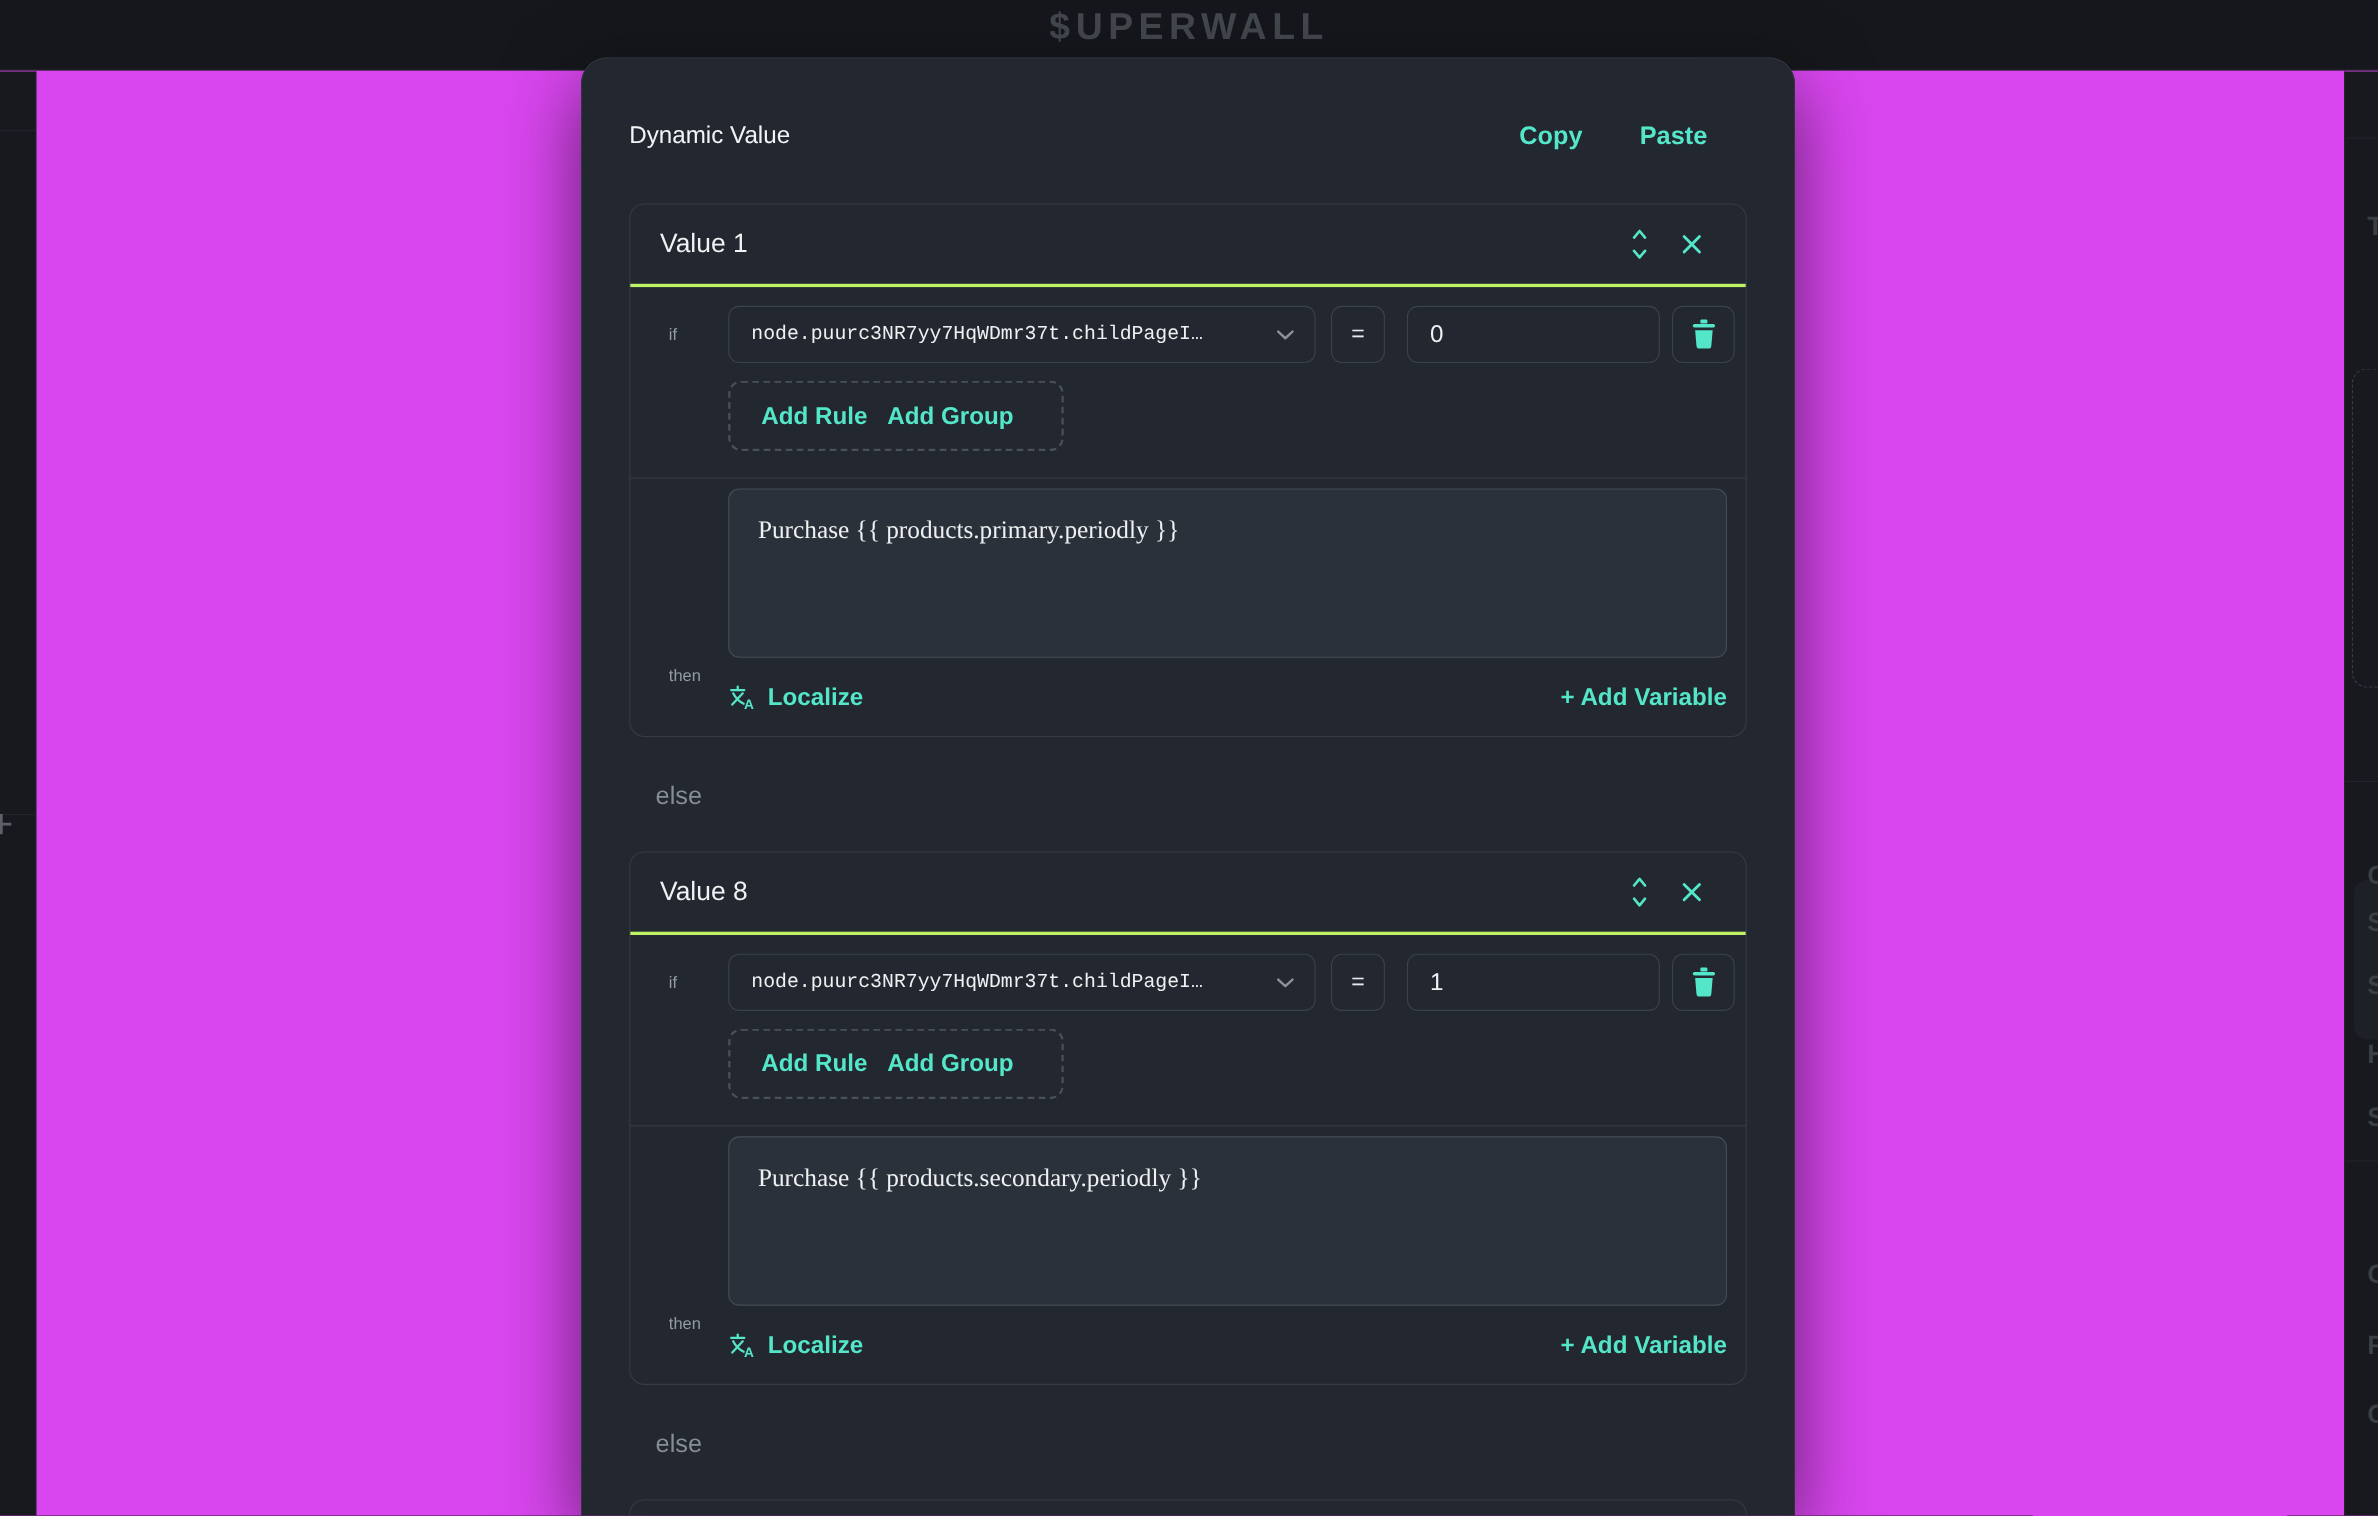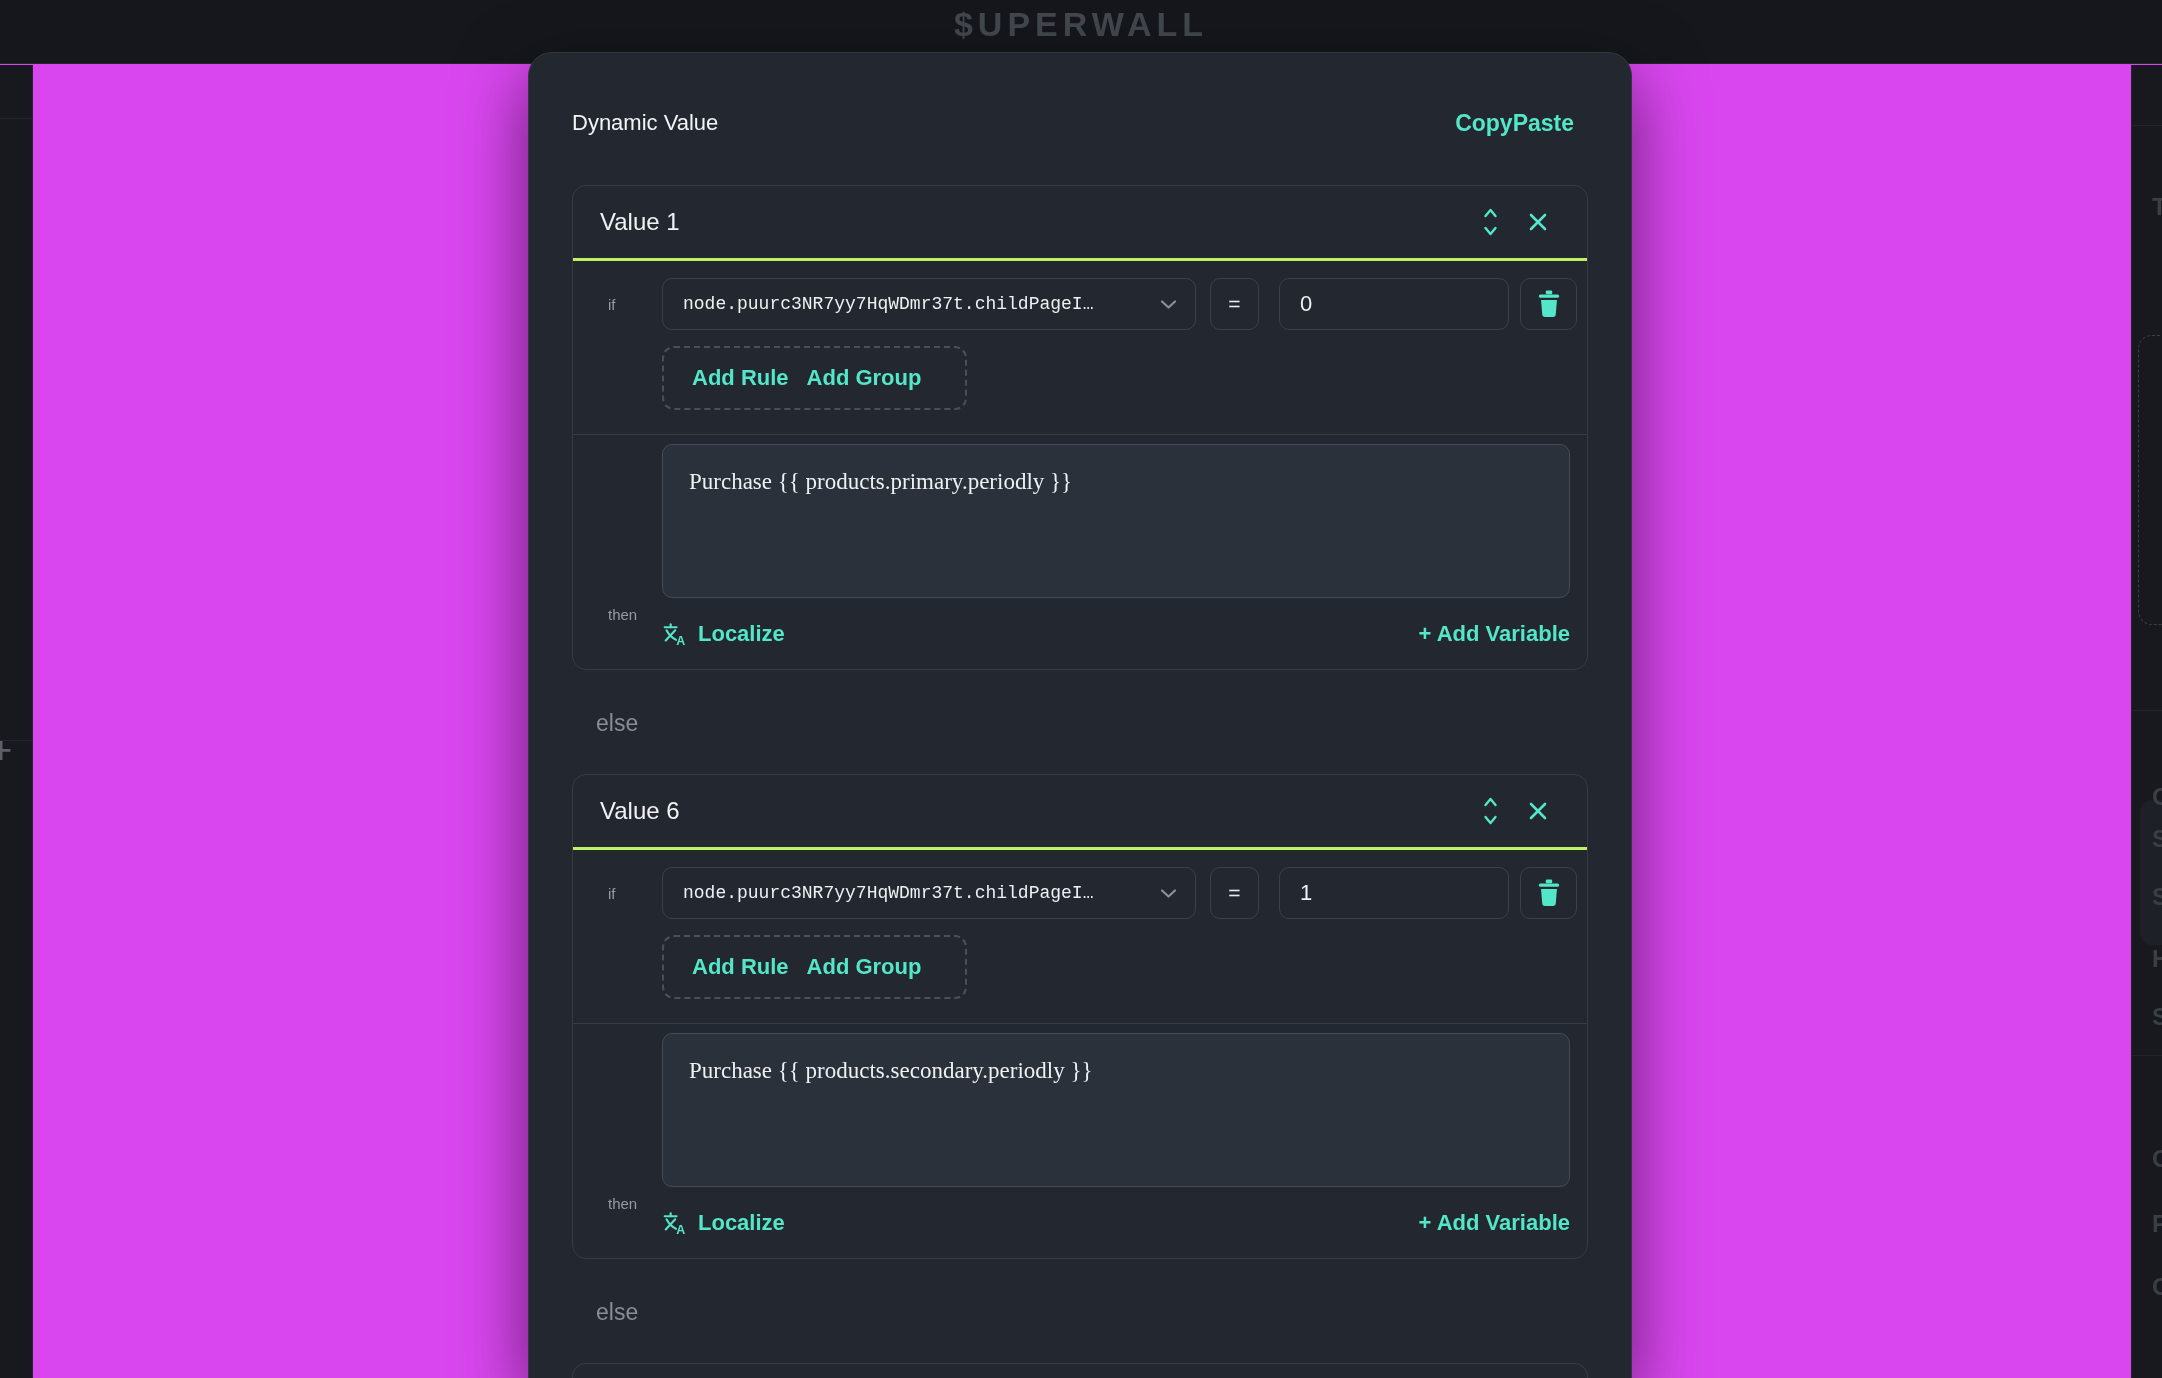--- a/index.html
+++ b/index.html
@@ -27,21 +27,21 @@
   .rr-card{position:absolute;left:8px;top:735px;width:46px;height:145px;
     background:#1d2027;border-radius:12px;}
   
   .modal{position:absolute;left:528px;top:52px;width:1104px;height:1326px;
     background:#23272f;border:1px solid #31363f;border-bottom:none;
     border-radius:24px 24px 0 0;
     box-shadow:0 24px 70px rgba(0,0,0,.55);}
   .modal-inner{padding:0 43px;}
   .modal-header{margin-top:46px;height:48px;display:flex;align-items:center;justify-content:space-between;}
   .modal-title{font-size:22px;font-weight:500;color:#f3f4f6;}
-  .modal-actions{display:flex;margin-right:14px;}
+  .modal-actions{display:flex;gap:52px;margin-right:36px;}
   .action-btn{color:var(--accent,#54e6c8);font-size:23px;font-weight:700;cursor:pointer;background:none;border:none;font-family:inherit;padding:0;}
   
   .value-card{border:1px solid #363b44;border-radius:14px;margin-top:38px;}
   .card-header{height:75px;border-bottom:3px solid #bef264;display:flex;align-items:center;
     padding:0 38px 0 27px;}
   .card-title{font-size:24px;font-weight:500;color:#f1f2f4;flex:1;}
   .icon-btn{background:none;border:none;padding:0;cursor:pointer;display:flex;align-items:center;justify-content:center;}
   .card-header .icon-btn{margin-left:28px;}
   .if-section{padding:17px 10px 24px 24px;}
   .if-row{display:flex;align-items:center;}
@@ -193,21 +193,21 @@
               <button class="addvar-btn">+ Add Variable</button>
             </div>
           </div>
         </div>
       </div>
 
       <div class="else-label">else</div>
 
       <div class="value-card" style="margin-top:0">
         <div class="card-header">
-          <div class="card-title">Value 6</div>
+          <div class="card-title">Value 8</div>
           <button class="icon-btn">
             <span>
               <svg width="17" height="32" viewBox="0 0 17 32" fill="none" stroke="#54e6c8" stroke-width="2.4" stroke-linecap="round" stroke-linejoin="round">
                 <path d="M3.5 10 L8.5 4 L13.5 10"></path>
                   <path d="M3.5 22 L8.5 28 L13.5 22"></path>
               </svg>
             </span>
           </button>
           <button class="icon-btn">
             <span>

